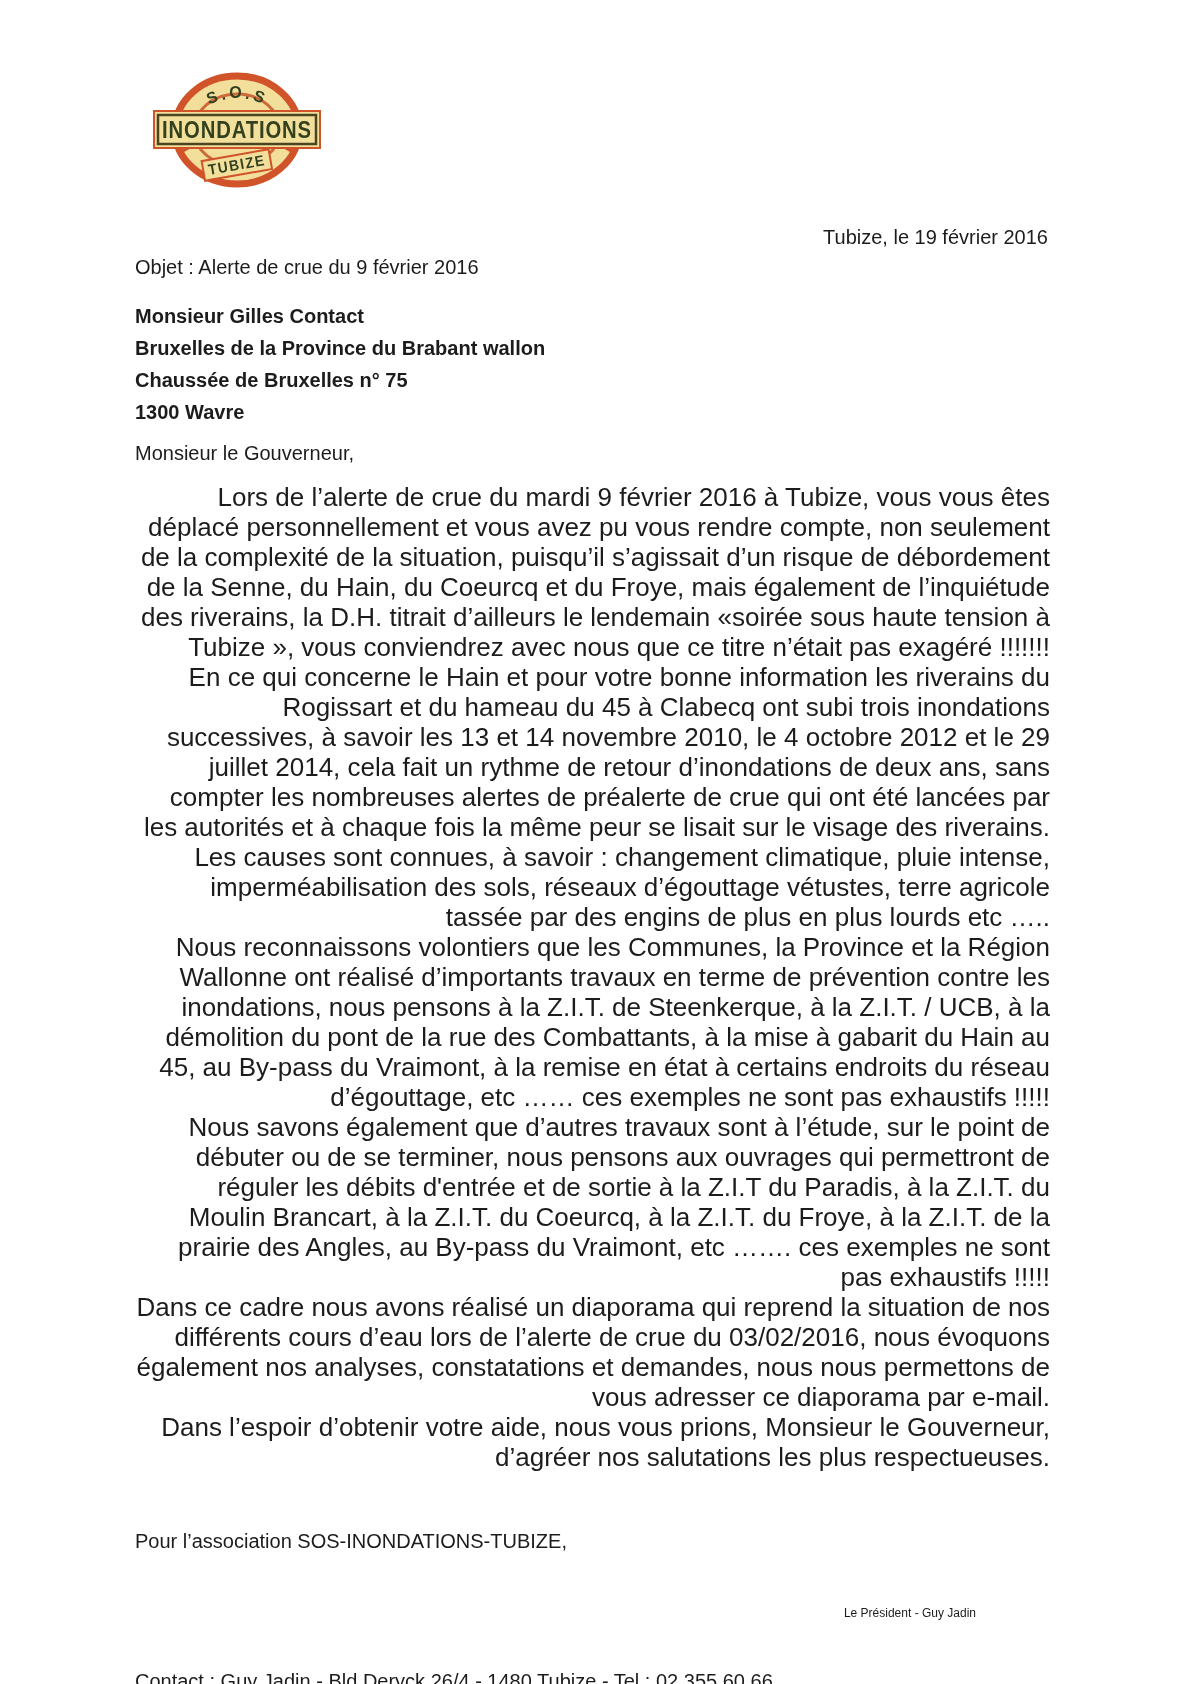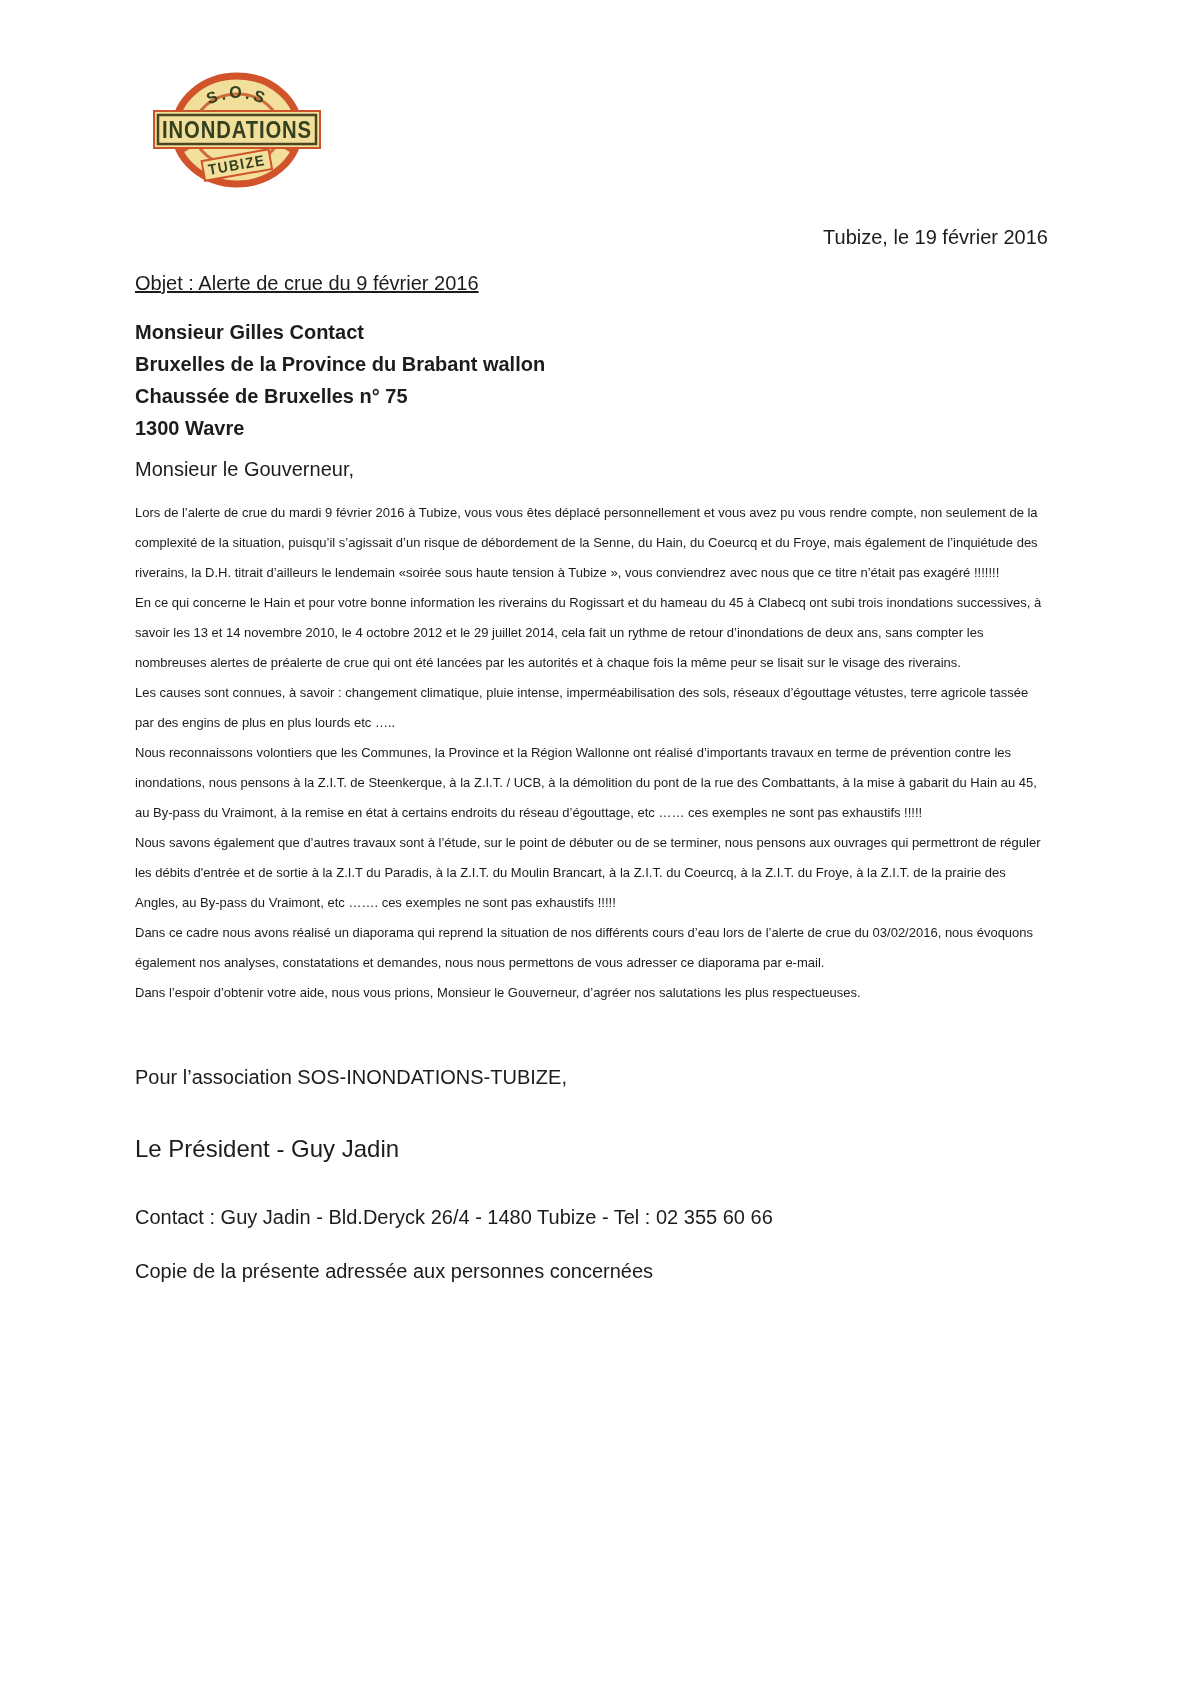--- a/index.html
+++ b/index.html
@@ -20,46 +20,47 @@
     margin-left: 16px;
     width: 172px; height: 120px;
   }
   .logo-wrap text { font-family: "Liberation Sans", sans-serif; }
   .date-line {
     margin-top: 32px;
     text-align: right;
     font-size: 20px; line-height: 30px;
   }
   .subject {
-    margin-top: 16px;
-    font-size: 20px; line-height: 30px; text-decoration: underline;
+    font-size: 20px; line-height: 30px;
   }
   .recipient {
     margin-top: 18px;
     font-size: 20px; line-height: 32px;
     font-weight: bold;
   }
   .salutation {
     margin-top: 10px;
     font-size: 20px; line-height: 30px;
   }
   .letter-body {
     margin-top: 14px;
-    font-size: 13px; line-height: 30px;
+    font-size: 26px; line-height: 30px;
     width: 915px;
+    text-align: right;
   }
   .letter-body p { margin: 0; }
   .closing-org {
     margin-top: 54px;
     font-size: 20px; line-height: 30px;
   }
   .signature-line {
     margin-top: 42px;
+    text-align: right;
     padding-right: 72px;
-    font-size: 24px; line-height: 30px;
+    font-size: 12px; line-height: 30px;
   }
   .contact-line {
     margin-top: 38px;
     font-size: 20px; line-height: 30px;
   }
   .copy-note {
     margin-top: 24px;
     font-size: 20px; line-height: 30px;
   }
 </style>

